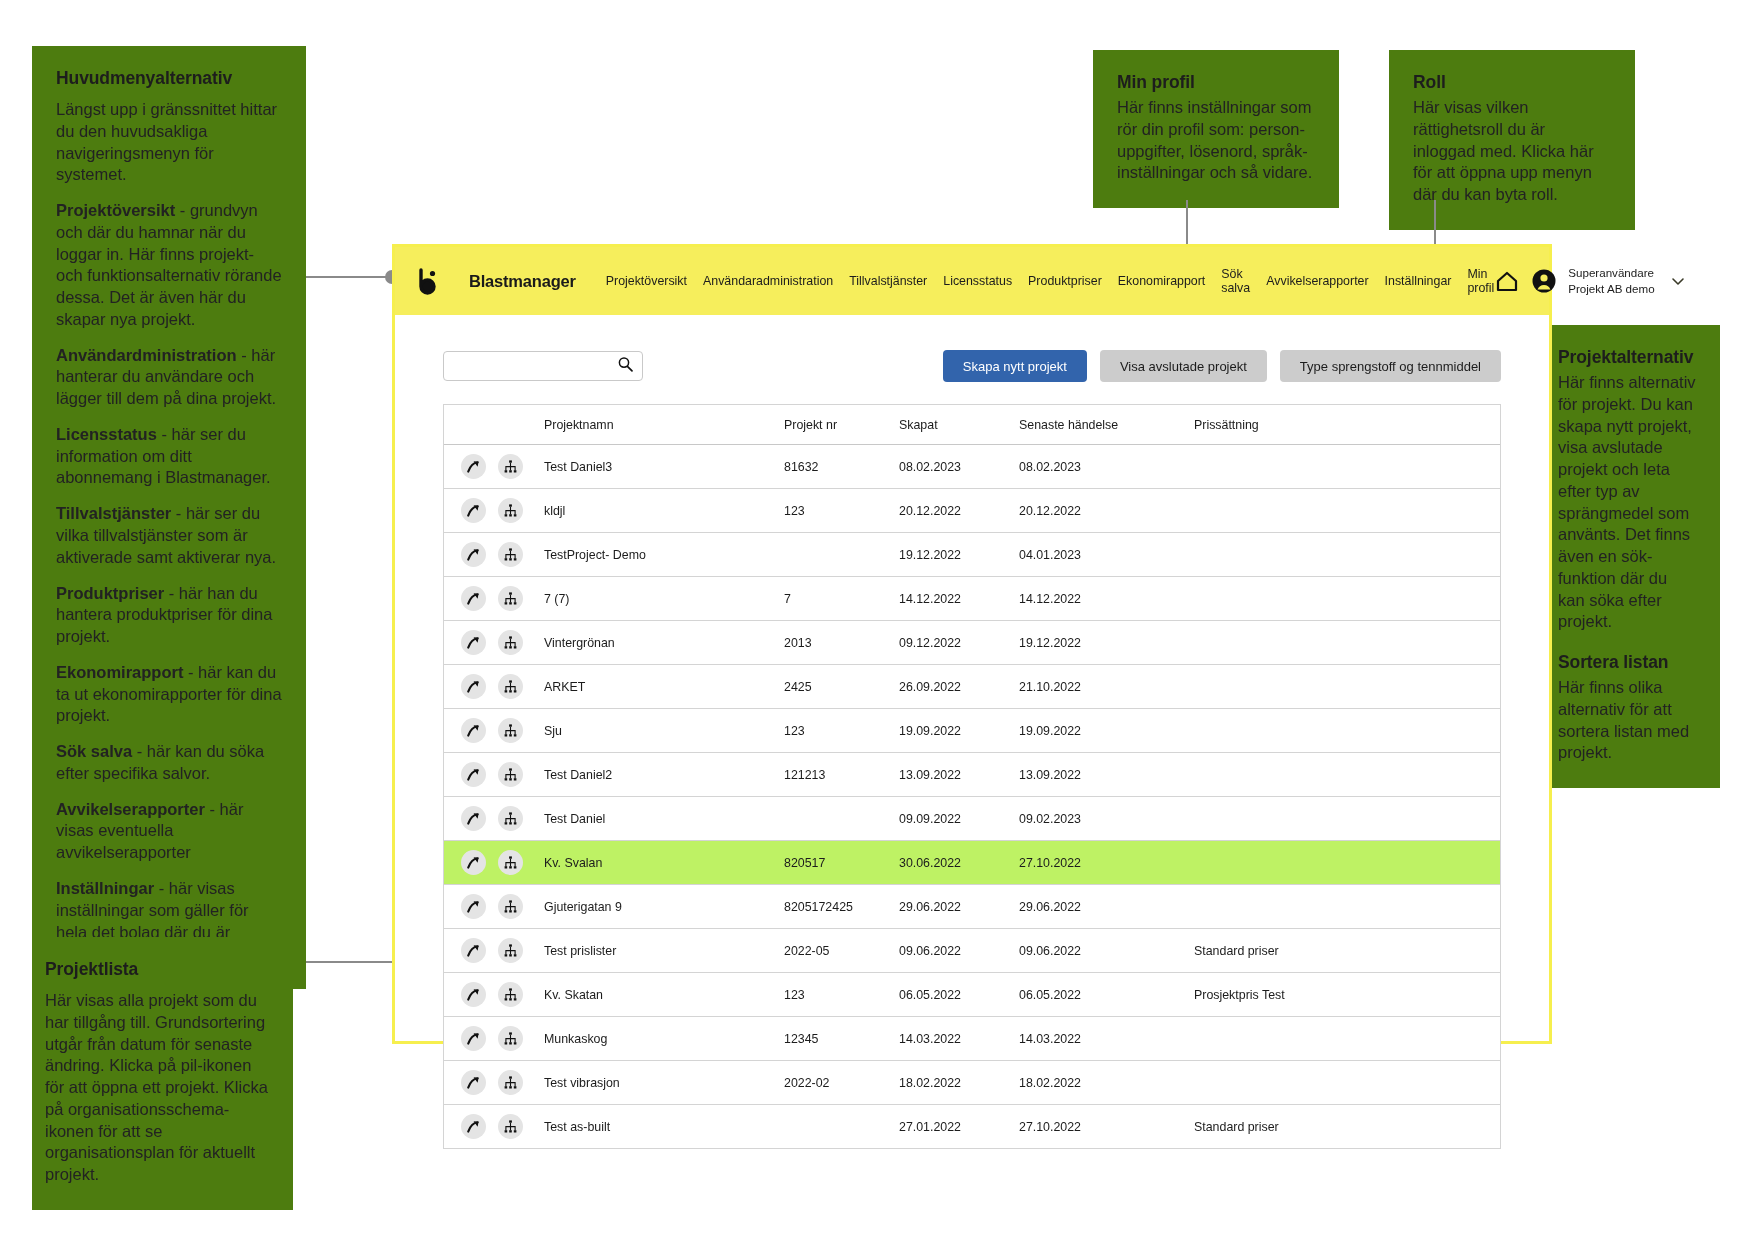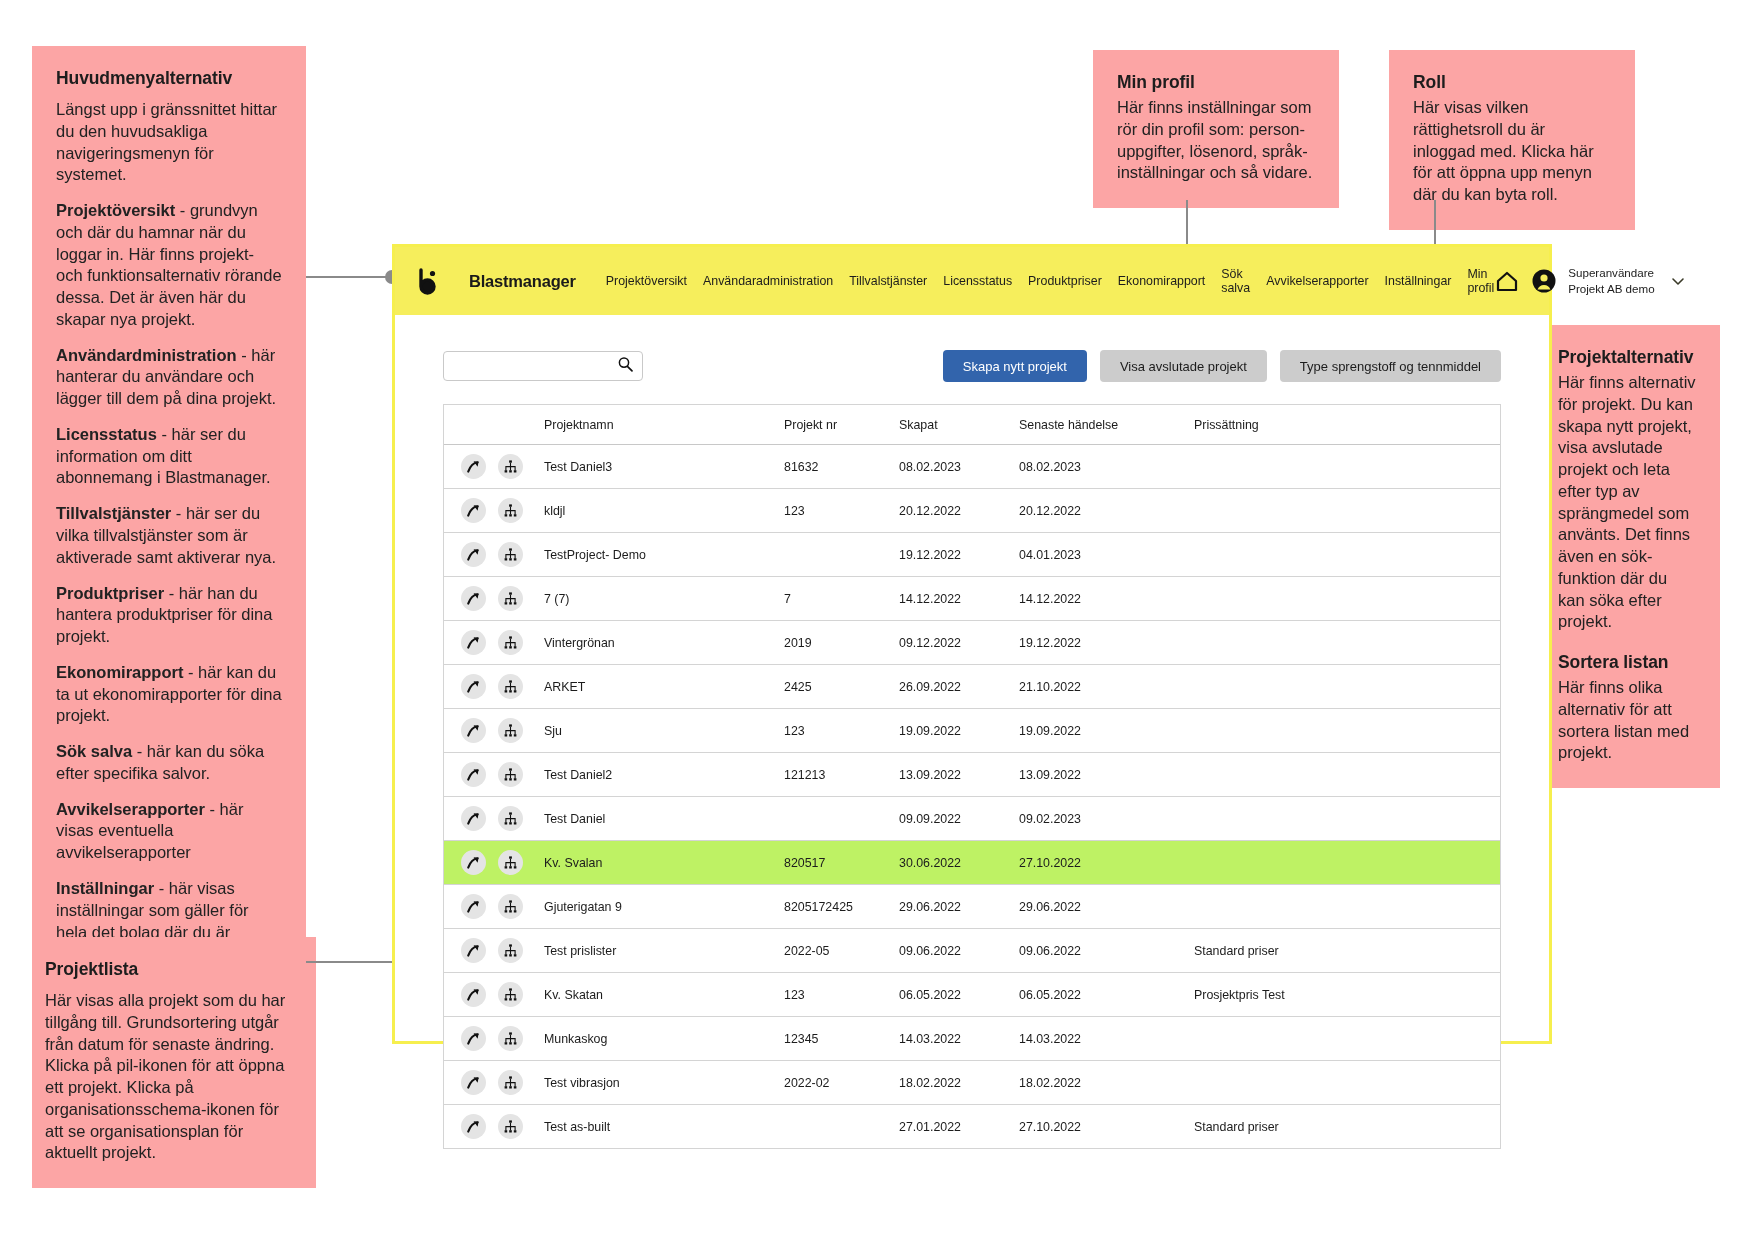--- a/index.html
+++ b/index.html
@@ -8,21 +8,21 @@
     width: 1754px; height: 1240px;
     background: #ffffff;
     font-family: "Liberation Sans", sans-serif;
     overflow: hidden;
   }
   #root { position: relative; width: 1754px; height: 1240px; }
 
   
   .callout {
     position: absolute;
-    background: #fca5a5;
+    background: #4d7c0f;
     padding: 22px 24px 24px 24px;
     color: #1d1d1d;
   }
   .callout h3 {
     margin: 0 0 10px 0;
     font-size: 17.5px;
     font-weight: bold;
     letter-spacing: -0.1px;
     line-height: 1.2;
   }
@@ -221,21 +221,21 @@
     <p><b>Användardministration</b><span> - här hanterar du användare och lägger till dem på dina projekt.</span></p>
     <p><b>Licensstatus</b><span> - här ser du information om ditt abonnemang i Blastmanager.</span></p>
     <p><b>Tillvalstjänster</b><span> - här ser du vilka tillvalstjänster som är aktiverade samt aktiverar nya.</span></p>
     <p><b>Produktpriser</b><span> - här han du hantera produktpriser för dina projekt.</span></p>
     <p><b>Ekonomirapport</b><span> - här kan du ta ut ekonomirapporter för dina projekt.</span></p>
     <p><b>Sök salva</b><span> - här kan du söka efter specifika salvor.</span></p>
     <p><b>Avvikelserapporter</b><span> - här visas eventuella avvikelserapporter</span></p>
     <p><b>Inställningar</b><span> - här visas inställningar som gäller för hela det bolag där du är anställd.</span></p>
   </div>
 
-  <div class="callout" id="callout-project-list" style="left:32px; top:937px; width:284px;padding-left:13px;">
+  <div class="callout" id="callout-project-list" style="left:32px; top:937px; width:261px;padding-left:13px;">
     <h3>Projektlista</h3>
     <p>Här visas alla projekt som du har tillgång till. Grundsortering utgår från datum för senaste ändring. Klicka på pil-ikonen för att öppna ett projekt. Klicka på organisationsschema-ikonen för att se organisationsplan för aktuellt projekt.</p>
   </div>
 
   <div class="callout small" id="callout-my-profile" style="left:1093px; top:50px; width:246px;">
     <h3>Min profil</h3>
     <p>Här finns inställningar som rör din profil som: person-uppgifter, lösenord, språk-inställningar och så vidare.</p>
   </div>
 
   <div class="callout small" id="callout-role" style="left:1389px; top:50px; width:246px;">
@@ -459,21 +459,21 @@
                 <svg width="15" height="15" viewBox="0 0 15 15">
                   <rect x="6.1" y="1.4" width="2.8" height="2.3" fill="#111"></rect>
                   <rect x="1.6" y="11.2" width="2.6" height="2.3" fill="#111"></rect>
                   <rect x="6.2" y="11.2" width="2.6" height="2.3" fill="#111"></rect>
                   <rect x="10.8" y="11.2" width="2.6" height="2.3" fill="#111"></rect>
                   <path d="M7.5 3.7 L7.5 7.6 M2.9 11.2 L2.9 7.6 L12.1 7.6 L12.1 11.2 M7.5 7.6 L7.5 11.2" fill="none" stroke="#111" stroke-width="1.1"></path>
                 </svg>
               </span>
             </div>
             <div class="c-name">Vintergrönan</div>
-            <div class="c-nr">2019</div>
+            <div class="c-nr">2013</div>
             <div class="c-skap">09.12.2022</div>
             <div class="c-sen">19.12.2022</div>
             <div class="c-pris"></div>
           </div>
           <div class="trow">
             <div class="c-icons">
               <span class="icon-circle">
                 <svg width="15" height="15" viewBox="0 0 15 15">
                   <path d="M2.2 12.6 C4.5 6.2 8.2 3.6 11.6 3.2" fill="none" stroke="#111" stroke-width="2.1" stroke-linecap="round"></path>
                   <path d="M7.6 2.2 L12.6 2.8 L11.6 7.8 Z" fill="#111"></path>

